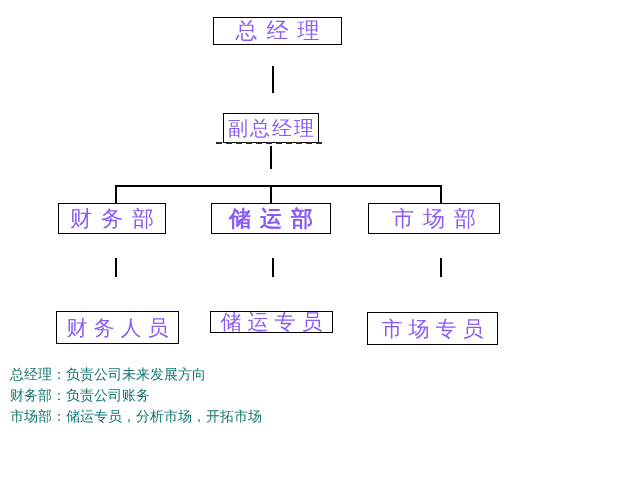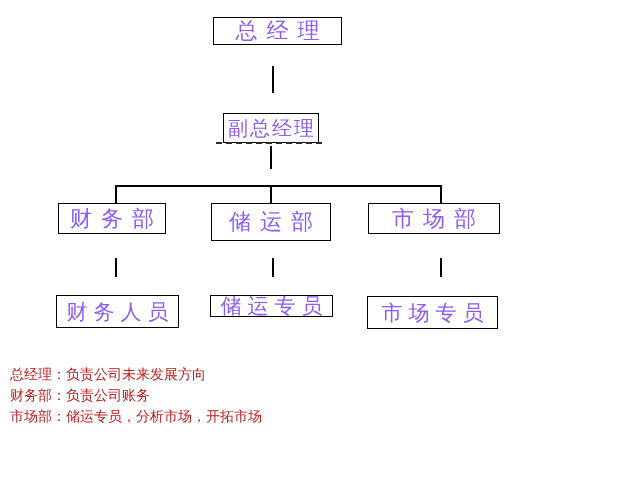--- a/index.html
+++ b/index.html
@@ -20,21 +20,21 @@
     align-items: center;
     justify-content: center;
     box-sizing: border-box;
     white-space: nowrap;
   }
   .node .label { display: inline-block; }
   .lg  { font-size: 22px; }
   .lg  .label { letter-spacing: 9px;  margin-right: -9px; }
   .md  { font-size: 20px; }
   .md  .label { letter-spacing: 2px;  margin-right: -2px; }
-  .stf { font-size: 21px; }
+  .stf { font-size: 21px; margin-top: 16px; }
   .stf .label { letter-spacing: 6px;  margin-right: -6px; }
 
   .vline {
     position: absolute;
     width: 2px;
     background: #000000;
   }
   .hline {
     position: absolute;
     height: 2px;
@@ -45,21 +45,21 @@
     height: 0;
     border-top: 2px dashed #2a2a2a;
   }
   #notes {
     position: absolute;
     left: 10px;
     top: 364px;
     width: 440px;
     font-size: 14px;
     line-height: 21px;
-    color: #b91c1c;
+    color: #0f766e;
   }
   .note-line { white-space: nowrap; }
 </style>
 </head>
 <body>
 
 <div id="canvas">
 
   <div class="node lg" style="left:213px; top:17px; width:129px; height:28px;">
     <span class="label">总经理</span>
@@ -76,21 +76,21 @@
   <div class="vline" style="left:270px; top:146px; height:23px;"></div>
 
   <div class="hline" style="left:115px; top:185px; width:327px;"></div>
   <div class="vline" style="left:115px; top:185px; height:18px;"></div>
   <div class="vline" style="left:270px; top:185px; height:18px;"></div>
   <div class="vline" style="left:440px; top:185px; height:18px;"></div>
 
   <div class="node lg" style="left:58px; top:203px; width:108px; height:31px;">
     <span class="label">财务部</span>
   </div>
-  <div class="node lg" style="left:211px; top:203px; width:120px; height:38px;">
+  <div class="node lg" style="left:211px; top:203px; width:120px; height:31px;font-weight:bold;">
     <span class="label">储运部</span>
   </div>
   <div class="node lg" style="left:368px; top:203px; width:132px; height:31px;">
     <span class="label">市场部</span>
   </div>
 
   <div class="vline" style="left:115px; top:258px; height:19px;"></div>
   <div class="vline" style="left:272px; top:258px; height:19px;"></div>
   <div class="vline" style="left:440px; top:258px; height:19px;"></div>
 

